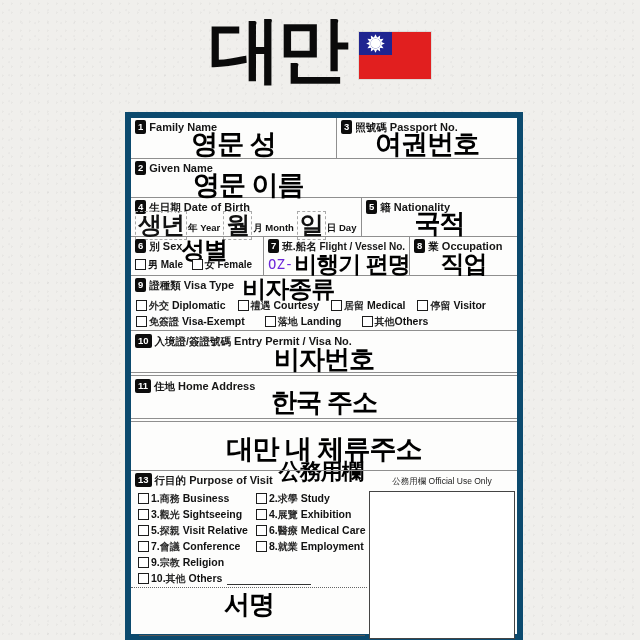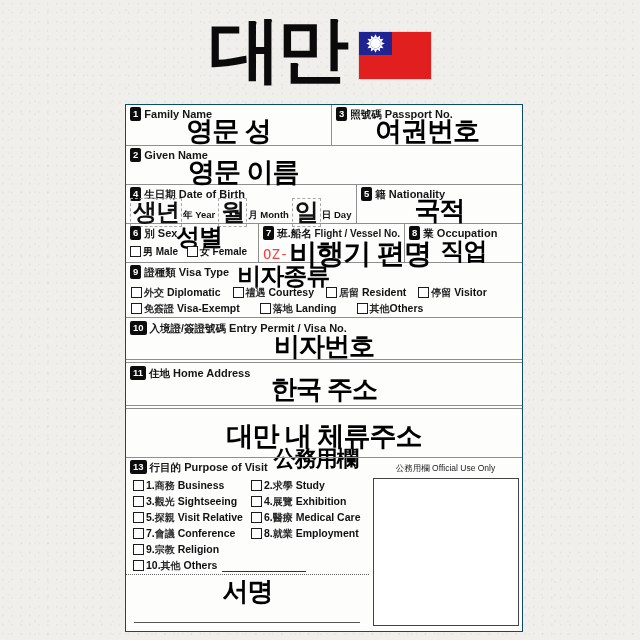--- a/index.html
+++ b/index.html
@@ -14,46 +14,46 @@
     color:var(--ink);
     background-color:var(--page-bg);
     background-image:
       radial-gradient(circle at 30% 40%, rgba(0,0,0,0.035) 0 1px, transparent 1.2px),
       radial-gradient(circle at 70% 80%, rgba(0,0,0,0.028) 0 1px, transparent 1.2px);
     background-size:9px 9px, 13px 13px;
   }
   .title-wrap{position:absolute; top:12px; left:0; right:0; display:flex; justify-content:center; align-items:center; gap:14px;}
   .title{font-size:72px; font-weight:900; letter-spacing:-4px; line-height:1.05; color:#0a0a0a;}
   .flag{margin-top:12px; box-shadow:0 0 0 1px rgba(0,0,0,0.08);}
-  .panel{position:absolute; left:125px; top:104px; width:398px; height:528px;
-    background:var(--panel-bg); border:1px solid #0c4a6e;}
+  .panel{position:absolute; left:125px; top:112px; width:398px; height:528px;
+    background:var(--panel-bg); border:6px solid #0c4a6e;}
   .row{display:flex; border-bottom:1px solid var(--line); position:relative;}
   .h41{height:41px}.h39{height:39px}.h55{height:55px}.h42{height:42px}.h43{height:43px}.h49{height:49px}
   .cell{position:relative; padding:2px 4px; flex:0 0 auto;}
   .cell.grow{flex:1 1 auto;}
   .cell + .cell{border-left:1px solid var(--line);}
   .col{flex-direction:column;}
   .hdr{font-size:11px; font-weight:bold; color:#161616; line-height:1.2; white-space:nowrap;}
   .hdr .zh{font-weight:600; font-size:10.5px;margin-top:19px;}
   .hdr.small{font-size:10px;}
   .badge{display:inline-block; background:#0c0c0c; color:#fff; font-size:9.5px; font-weight:bold;
     line-height:1; padding:2px 3px; border-radius:2px; margin-right:3px; vertical-align:1px;}
   .ko{font-weight:900; color:#000; letter-spacing:-1px; line-height:1.05;}
   .center{display:block; text-align:center;}
-  .f27{font-size:27px}.f26{font-size:26px}.f24{font-size:24px}.f23{font-size:28px}.f22{font-size:22px}
+  .f27{font-size:27px}.f26{font-size:26px}.f24{font-size:24px}.f23{font-size:23px}.f22{font-size:22px}
   .mtn4{margin-top:-4px}.mtn2{margin-top:-2px}
   .dob-line{display:flex; align-items:center; margin-top:-3px; white-space:nowrap;}
   .dashbox{border:1.5px dashed #a9a9a9; padding:0 2px; font-size:24px; font-weight:900; letter-spacing:-1px; line-height:1.1;}
   .sub{font-size:9.5px; font-weight:bold; margin:6px 3px 0 1px;}
   .sex-ko{position:absolute; left:50px; top:0; font-size:24px;}
   .mf{position:absolute; bottom:3px; left:4px; font-size:10px; font-weight:bold; white-space:nowrap;}
   .cb{display:inline-block; width:11px; height:11px; border:1.5px solid #1c1c1c; background:#fff;
     vertical-align:-2px; margin-right:2px;}
   .flight-line{display:flex; align-items:center; margin-top:-1px; white-space:nowrap;}
-  .oz{font-size:14px; color:#ef4444; font-weight:normal; font-family:"DejaVu Sans Mono", monospace; margin-right:1px;}
+  .oz{font-size:14px; color:#6d28d9; font-weight:normal; font-family:"DejaVu Sans Mono", monospace; margin-right:1px;}
   .vt-hdr{padding:2px 4px; height:22px; display:flex; align-items:flex-start; white-space:nowrap;}
   .vt-ko{margin-left:8px; margin-top:-2px;}
   .optrow{display:flex; align-items:center; padding:0 5px; height:16px;}
   .vopt{font-size:10.5px; font-weight:bold; white-space:nowrap; margin-right:12px;}
   .vopt .zh,.popt .zh{font-weight:600; font-size:10px; color:#2b2b2b;}
   .wide .vopt{margin-right:20px;}
   .gap{height:3px; border-bottom:1px solid var(--line);}
   .bottom{display:flex; height:171px;}
   .bleft{width:243px;}
   .bright{flex:1; padding:1px 2px;}
@@ -156,21 +156,21 @@
   </div>
 
   <div class="row h55 col">
     <div class="vt-hdr">
       <span class="hdr"><span class="badge">9</span><span class="zh">證種類</span> <span>Visa Type</span></span>
       <span class="ko f24 vt-ko">비자종류</span>
     </div>
     <div class="optrow">
       <span class="vopt"><span class="cb"></span><span class="zh">外交</span> <span>Diplomatic</span></span>
       <span class="vopt"><span class="cb"></span><span class="zh">禮遇</span> <span>Courtesy</span></span>
-      <span class="vopt"><span class="cb"></span><span class="zh">居留</span> <span>Resident</span></span>
+      <span class="vopt"><span class="cb"></span><span class="zh">居留</span> <span>Medical</span></span>
       <span class="vopt"><span class="cb"></span><span class="zh">停留</span> <span>Visitor</span></span>
     </div>
     <div class="optrow wide">
       <span class="vopt"><span class="cb"></span><span class="zh">免簽證</span> <span>Visa-Exempt</span></span>
       <span class="vopt"><span class="cb"></span><span class="zh">落地</span> <span>Landing</span></span>
       <span class="vopt"><span class="cb"></span><span class="zh">其他</span><span>Others</span></span>
     </div>
   </div>
 
   <div class="row h42 col">

